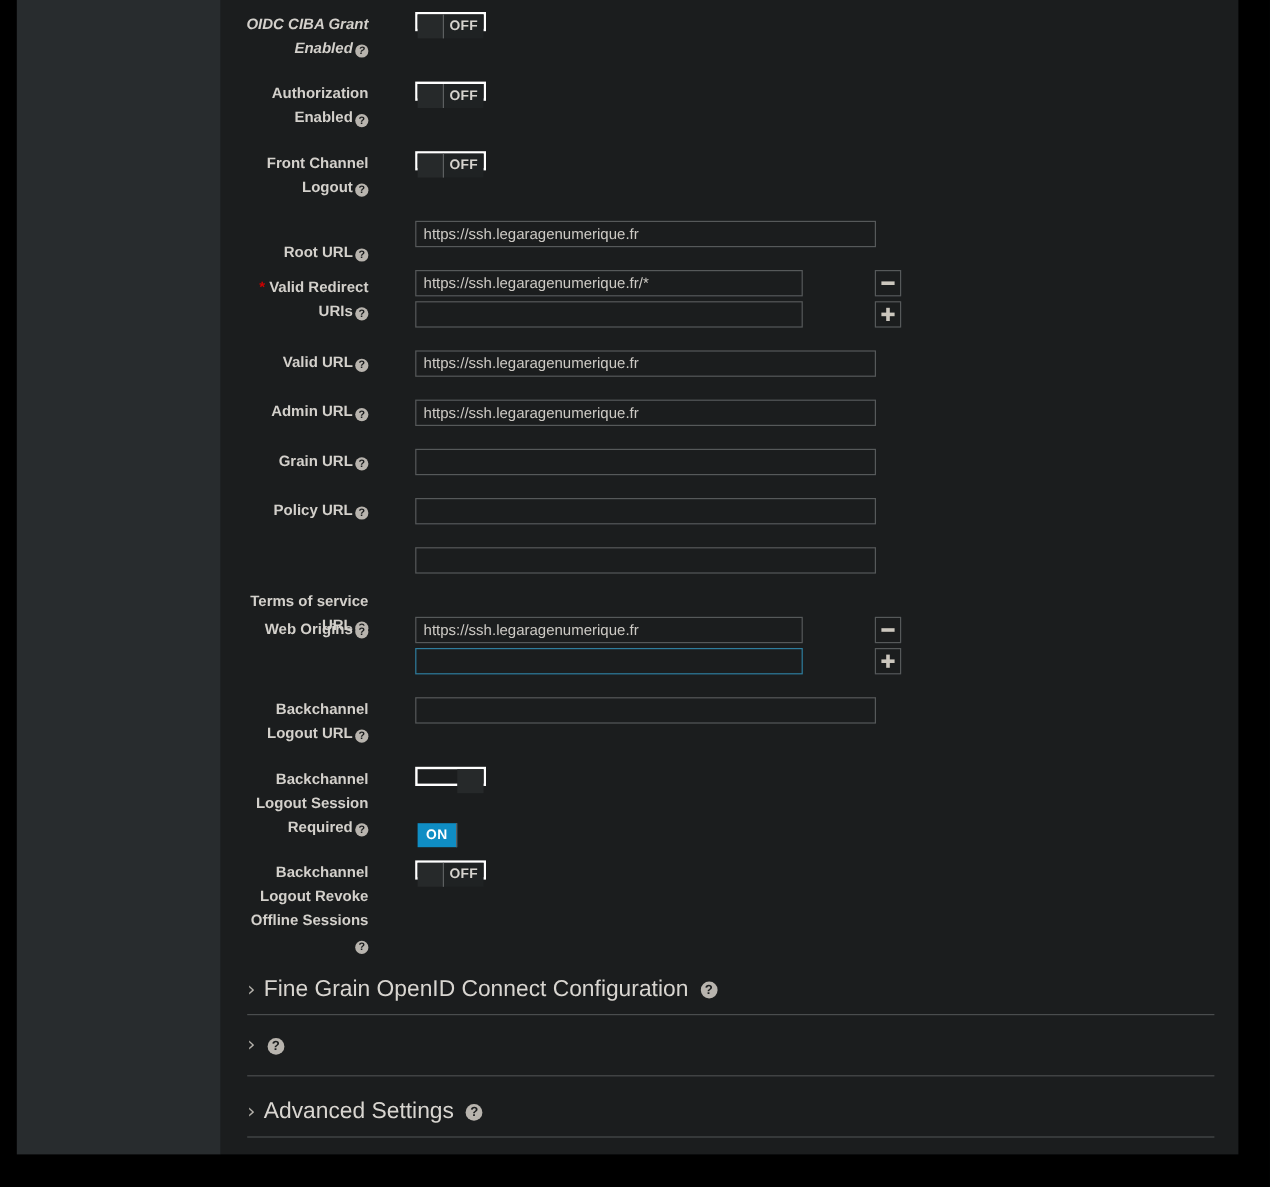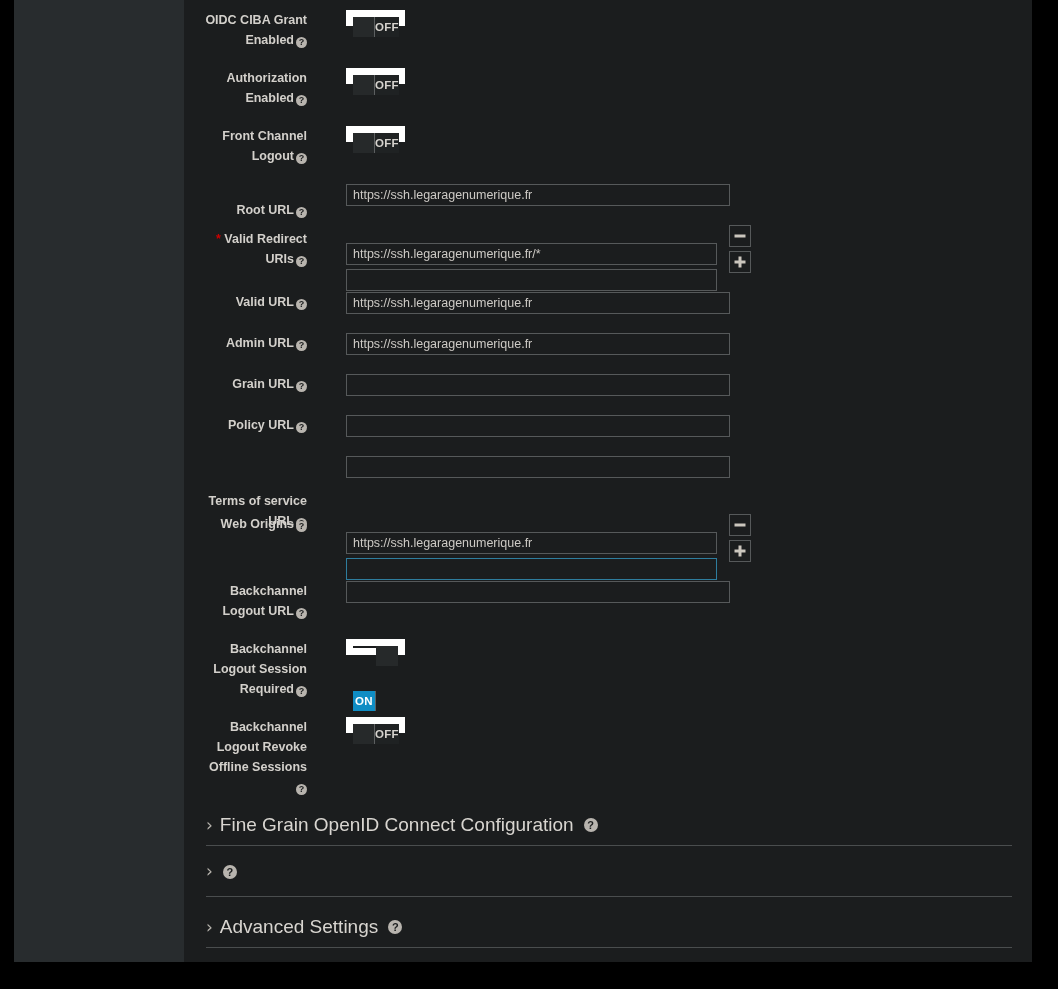--- a/index.html
+++ b/index.html
@@ -87,21 +87,21 @@
     width: 384px;
     height: 22px;
     background: #1b1d1e;
     border: 1px solid #56595a;
     color: #cdcac5;
     font-size: 12.5px;
     font-family: "Liberation Sans", sans-serif;
     padding: 4px 6px;
     outline: none;
   }
-  .txt.narrow { width: 371px; margin-top: 18px; }
+  .txt.narrow { width: 323px; }
   .txt.focused { border-color: #2e7d9e; }
 
   
   .adj-btn {
     position: absolute;
     width: 22px;
     height: 22px;
     background: #1b1d1e;
     border: 1px solid #56595a;
     cursor: pointer;
@@ -132,21 +132,21 @@
     transform: translate(-50%, -50%);
   }
 
   
   .switch {
     position: absolute;
     left: 162px;
     display: flex;
     width: 59px;
     height: 16px;
-    border: 7px solid #ffffff;
+    border: 2px solid #ffffff;
     cursor: pointer;
     user-select: none;
   }
   .switch .handle {
     width: 22px;
     height: 20px;
     background: #26292a;
     flex: 0 0 22px;
   }
   .switch .track {
@@ -223,21 +223,21 @@
 </head>
 <body>
 
 <div id="app">
 
   <div class="sidebar"></div>
 
   <div class="content">
 
     <div class="form-row" style="top:10px;">
-      <div class="field-label" style="top:0;">
+      <div class="field-label" style="top:0;font-style:italic;">
         <span>OIDC CIBA Grant</span><br>
         <span>Enabled</span><span class="help-icon">?</span>
       </div>
       <div class="switch off" style="top:0;">
         <span class="handle"></span>
         <span class="track">OFF</span>
       </div>
     </div>
 
     <div class="form-row" style="top:68px;">

